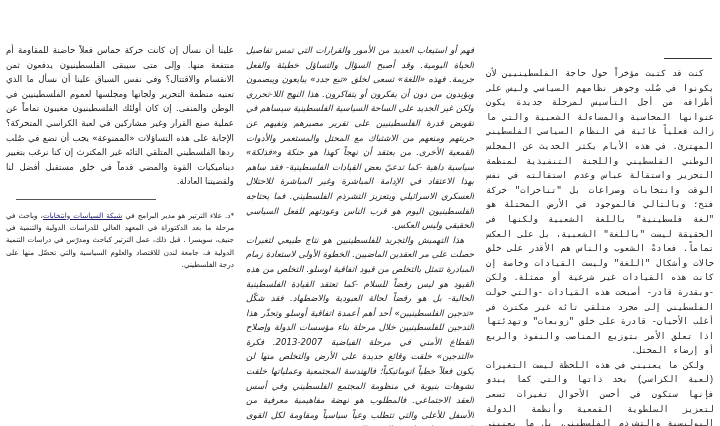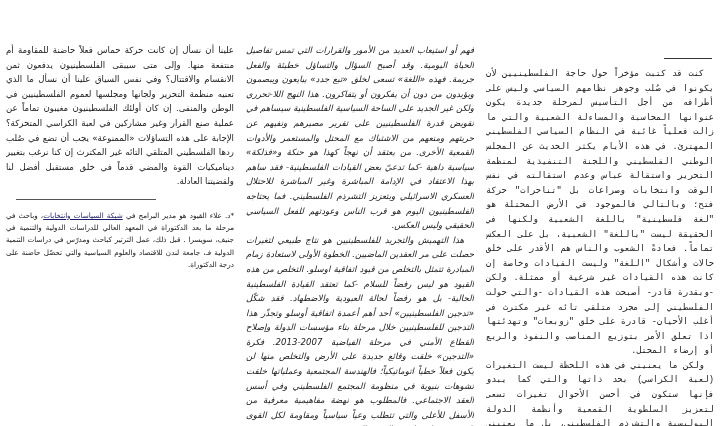--- a/index.html
+++ b/index.html
@@ -45,16 +45,16 @@
 
   <div class="col col-mid">
     <p class="cont">فهم أو استيعاب العديد من الأمور والقرارات التي تمس تفاصيل الحياة اليومية. وقد أصبح السؤال والتساؤل خطيئة والفعل جريمة. فهذه «اللغة» تسعى لخلق «تبع جدد» يبايعون ويبصمون ويؤيدون من دون أن يفكرون أو يتفاكرون. هذا النهج اللا-تحرري ولكن غير الجديد على الساحة السياسية الفلسطينية سيساهم في تقويض قدرة الفلسطينيين على تقرير مصيرهم ونفيهم عن حريتهم ومنعهم من الاشتباك مع المحتل والمستعمر والأدوات القمعية الأخرى. من يعتقد أن نهجاً كهذا هو حنكة و«فذلكة» سياسية داهية -كما تدعيّ بعض القيادات الفلسطينية- فقد ساهم بهذا الاعتقاد في الإدامة المباشرة وغير المباشرة للاحتلال العسكري الاسرائيلي وبتعزيز التشرذم الفلسطيني. فما يحتاجه الفلسطينيون اليوم هو قرب الناس وعودتهم للفعل السياسي الحقيقي وليس العكس.</p>
     <p>هذا التهميش والتجريد للفلسطينيين هو نتاج طبيعي لتغيرات حصلت على مر العقدين الماضيين. الخطوة الأولى لاستعادة زمام المبادرة تتمثل بالتخلص من قيود اتفاقية اوسلو. التخلص من هذه القيود هو ليس رفضاً للسلام -كما تعتقد القيادة الفلسطينية الحالية- بل هو رفضاً لحالة العبودية والاضطهاد. فقد شكّل «تدجين الفلسطينيين» أحد أهم أعمدة اتفاقية أوسلو وتجذّر هذا التدجين للفلسطينيين خلال مرحلة بناء مؤسسات الدولة وإصلاح القطاع الأمني في مرحلة الفياضية 2007-2013. فكرة «التدجين» خلقت وقائع جديدة على الأرض والتخلص منها لن يكون فعلاً خطياً اتوماتيكياً؛ فالهندسة المجتمعية وعملياتها خلقت تشوهات بنيوية في منظومة المجتمع الفلسطيني وفي أسس العقد الاجتماعي. فالمطلوب هو نهضة مفاهيمية معرفية من الأسفل للأعلى والتي تتطلب وعياً سياسياً ومقاومة لكل القوى التي تسعى لتثبيط هذه النهضة المجتمعية.</p>
     <p>ولكن النهضة المجتمعية هذه والتي تسعى لأن تضع الإنسان الفلسطيني في جوهر النظام السياسي الفلسطيني تتطلب قيادة جديدة أبعد ما تكون عن القيادة الحالية وأسس حكمها ومنظومة فعلها وتحركها. فالعملية الشعبية التغييرية تقتضي فعلاً على الأرض وتغييراً في الخطاب والمفاهيم والرؤى، وتتطلب أيضاً وجود قيادة فكرية جديدة متأصلة بتطلعات الناس وليست محبطة لها. هذه الرؤية ليست بالمثالية إن كنا نرغب بمستقبل يقودنا للحرية والتحرر ومن أجل التخلص من قيودنا أولاً قبل التخلص من قيود الاحتلال العسكري الاسرائيلي ثانياً. فما نحتاجه اليوم هو نظام سياسي ... جديد لا يستعبدنا</p>
   </div>
 
   <div class="col col-left">
     <p class="cont">علينا أن نسأل إن كانت حركة حماس فعلاً حاضنة للمقاومة أم منتفعة منها. وإلى متى سيبقى الفلسطينيون يدفعون ثمن الانقسام والاقتتال؟ وفي نفس السياق علينا أن نسأل ما الذي تعنيه منظمة التحرير ولجانها ومجلسها لعموم الفلسطينيين في الوطن والمنفى. إن كان أولئك الفلسطينيون مغيبون تماماً عن عملية صنع القرار وغير مشاركين في لعبة الكراسي المتحركة؟ الإجابة على هذه التساؤلات «الممنوعة» يجب أن تضع في صُلب ردها الفلسطيني المتلقي التائه غير المكترث إن كنا نرغب بتغيير ديناميكيات القوة والمضي قدماً في خلق مستقبل أفضل لنا ولقضيتنا العادلة.</p>
     <div class="footnote-rule"></div>
-    <p class="footnote"><span>*د. علاء القيود هو مدير البرامج في </span><a href="#">شبكة السياسات وانتخابات</a><span>، وباحث في مرحلة ما بعد الدكتوراة في المعهد العالي للدراسات الدولية والتنمية في جنيف، سويسرا . قبل ذلك، عمل الترتير كباحث ومدرّس في دراسات التنمية الدولية فـ، جامعة لندن للاقتصاد والعلوم السياسية والتي تحصّل حاضنة على درجة الدكتوراة.</span></p>
+    <p class="footnote"><span>*د. علاء الترتير هو مدير البرامج في </span><a href="#">شبكة السياسات وانتخابات</a><span>، وباحث في مرحلة ما بعد الدكتوراة في المعهد العالي للدراسات الدولية والتنمية في جنيف، سويسرا . قبل ذلك، عمل الترتير كباحث ومدرّس في دراسات التنمية الدولية فـ، جامعة لندن للاقتصاد والعلوم السياسية والتي تحصّل منها على درجة الفلسطيني.</span></p>
   </div>
 
 </div>
 
 </body></html>

